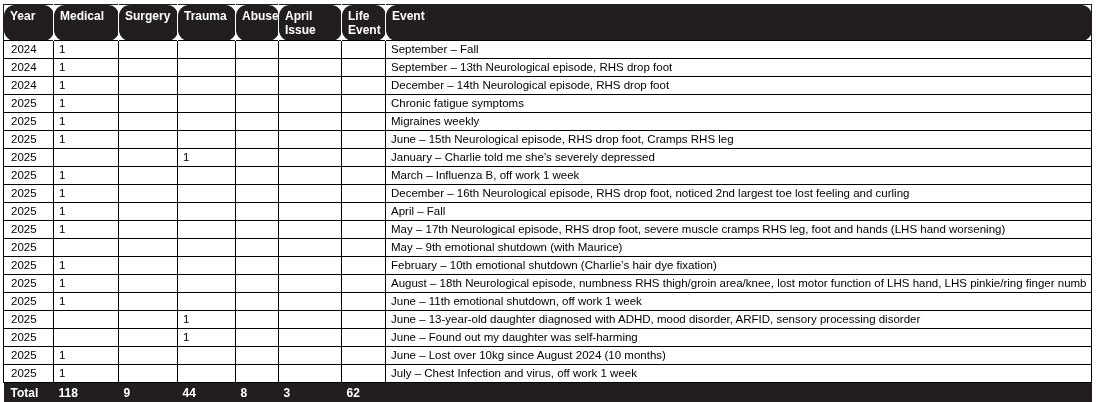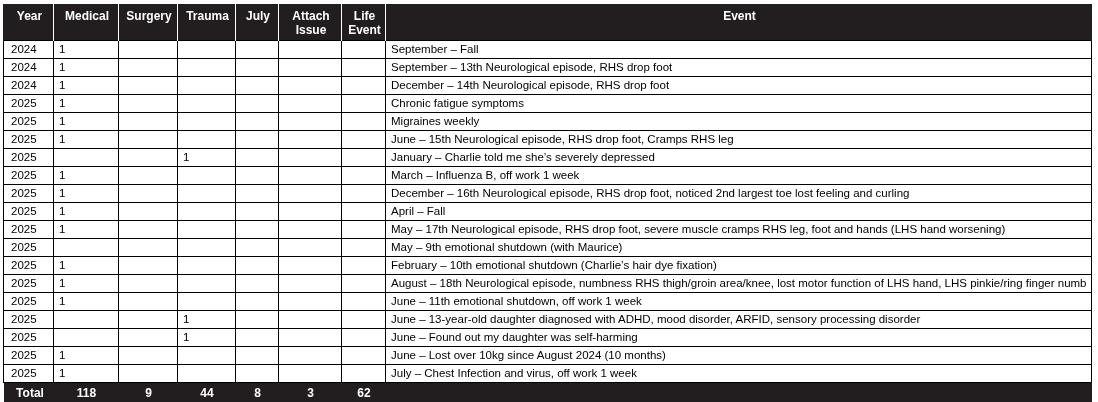--- a/index.html
+++ b/index.html
@@ -31,29 +31,30 @@
   table.history col.c-abuse  { width: 43px; }
   table.history col.c-attach { width: 63px; }
   table.history col.c-life   { width: 44px; }
   table.history col.c-event  { width: auto; }
 
   table.history thead th {
     background: var(--header-bg, #221e1f);
     color: var(--header-text, #ffffff);
     font-size: 12px;
     font-weight: bold;
-    text-align: center;
+    text-align: left;
     vertical-align: top;
     padding: 4px 4px 3px 6px;
     height: 27px;
     line-height: 14px;
     border-right: 1px solid #ffffff;
     border-left: 1px solid var(--header-bg, #221e1f);
     border-top: 1px solid var(--header-bg, #221e1f);
     overflow: hidden;
+    border-radius: 11px;
   }
   table.history thead th:last-child { border-right: 1px solid var(--header-bg, #221e1f); }
 
   table.history tbody td {
     border: 1px solid #000000;
     height: 17px;
     padding: 0 4px 0 5px;
     vertical-align: middle;
     line-height: 13px;
     white-space: nowrap;
@@ -66,21 +67,20 @@
     color: var(--header-text, #ffffff);
     font-size: 12px;
     font-weight: bold;
     height: 18px;
     padding: 1px 4px 1px 5px;
     vertical-align: middle;
     border: none;
     border-top: 1px solid #000000;
     white-space: nowrap;
     overflow: hidden;
-    text-align: center;
   }
   table.history tfoot td.cell-year { padding-left: 7px; }
 </style>
 </head>
 <body>
 
 <div class="table-wrap">
   <table class="history">
     <colgroup>
       <col class="c-year">
@@ -91,22 +91,22 @@
         <col class="c-attach">
         <col class="c-life">
         <col class="c-event">
     </colgroup>
     <thead>
       <tr id="header-row">
           <th>Year</th>
           <th>Medical</th>
           <th>Surgery</th>
           <th>Trauma</th>
-          <th>July</th>
-          <th>Attach Issue</th>
+          <th>Abuse</th>
+          <th>April Issue</th>
           <th>Life Event</th>
           <th>Event</th>
         </tr>
     </thead>
     <tbody id="body-rows">
         <tr>
           <td class="cell-year">2024</td>
           <td class="cell-medical">1</td>
           <td class="cell-surgery"></td>
           <td class="cell-trauma"></td>

